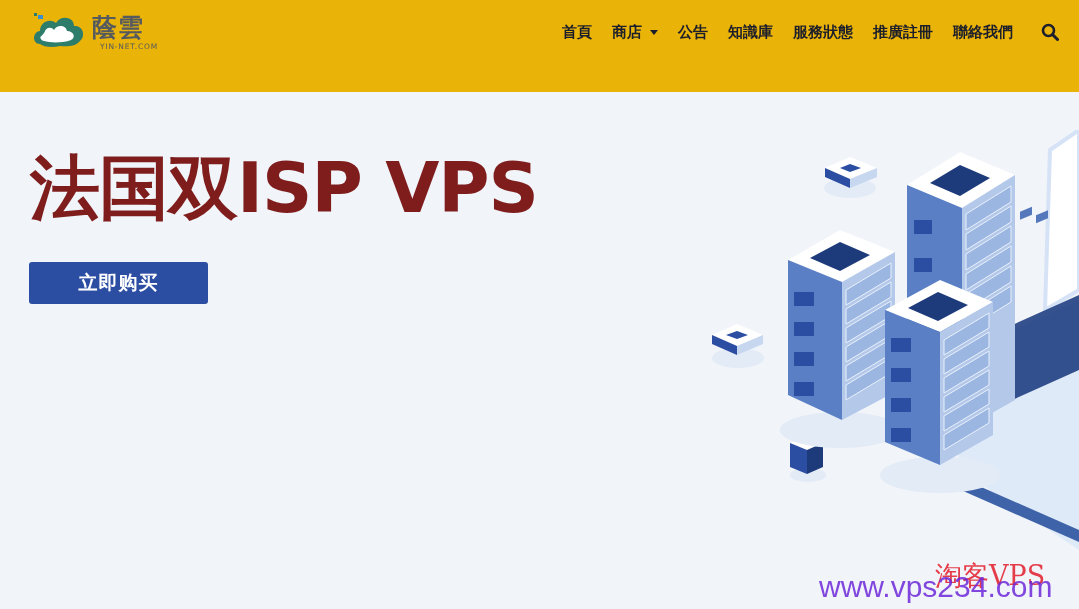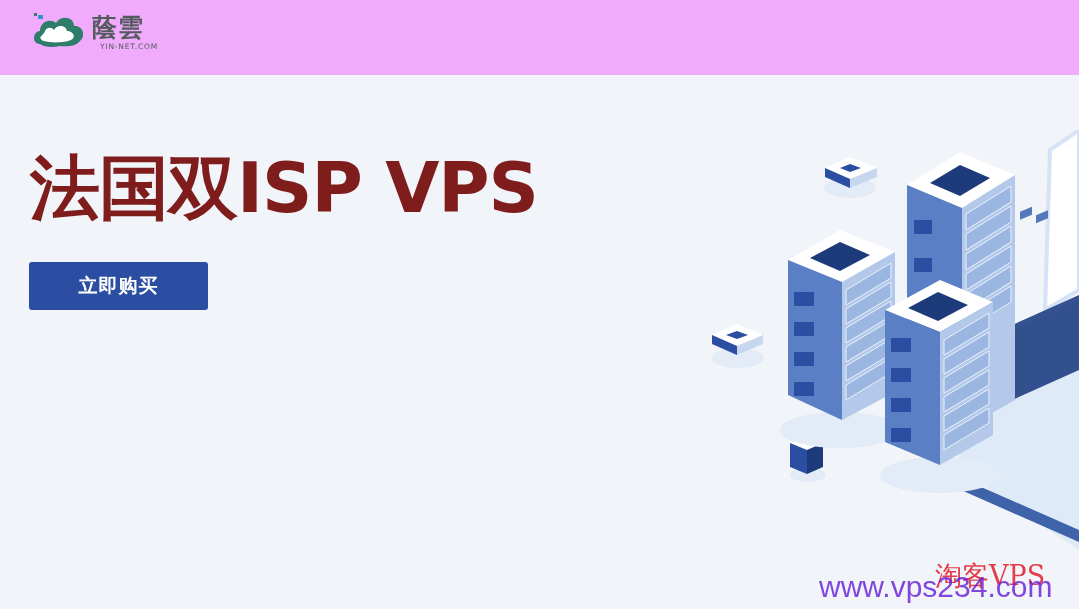--- a/index.html
+++ b/index.html
@@ -3,22 +3,22 @@
   <meta charset="utf-8">
   <style>
     * { box-sizing: border-box; margin: 0; padding: 0; }
     html, body { width: 1079px; height: 609px; overflow: hidden; }
     body {
       font-family: "DejaVu Sans", "Liberation Sans", sans-serif;
       background: #f1f4f9;
       position: relative;
     }
     .header {
-      position: absolute; left: 0; top: 0; width: 1079px; height: 75px;
-      background: #f0abfc;
+      position: absolute; left: 0; top: 0; width: 1079px; height: 92px;
+      background: #eab308;
       display: flex; align-items: center;
     }
     .logo { position: absolute; left: 30px; top: 10px; width: 130px; height: 44px; display: flex; align-items: center; }
     .logo-mark { width: 60px; height: 44px; position: relative; }
     .logo-text { margin-left: 2px; display: flex; flex-direction: column; }
     .logo-name { font-size: 25px; font-weight: bold; color: #555a5f; letter-spacing: 1px; line-height: 28px; }
     .logo-sub { font-size: 7.5px; color: #555a5f; letter-spacing: 0.8px; line-height: 9px; margin-left: 8px; }
     .nav { position: absolute; right: 20px; top: 18px; height: 28px; display: flex; align-items: center; }
     .nav-item {
       font-size: 15px; font-weight: bold; color: #1c1f2b;
@@ -26,21 +26,21 @@
     }
     .nav-item:first-child { margin-left: 0; }
     .caret { width: 0; height: 0; border-left: 4px solid transparent; border-right: 4px solid transparent; border-top: 5px solid #1c1f2b; margin-left: 8px; }
     .search-btn { margin-left: 28px; width: 18px; height: 18px; cursor: pointer; }
     .hero-title {
       position: absolute; left: 30px; top: 148px;
       font-size: 70px; font-weight: bold; color: #7f1d1d; letter-spacing: -1px;
       line-height: 80px; white-space: nowrap;
     }
     .buy-btn {
-      position: absolute; left: 29px; top: 262px; width: 179px; height: 48px;
+      position: absolute; left: 29px; top: 262px; width: 179px; height: 42px;
       background: #2b4da2; border-radius: 3px; color: #ffffff;
       font-size: 19px; font-weight: bold; letter-spacing: 1px;
       display: flex; align-items: center; justify-content: center; cursor: pointer;
       border: none;
     }
     .illustration { position: absolute; left: 690px; top: 130px; width: 389px; height: 420px; }
     .watermark { position: absolute; left: 817px; top: 552px; width: 262px; height: 57px; pointer-events: none; }
     .wm-top { position: absolute; left: 118px; top: 6px; font-family: "DejaVu Serif", "Liberation Serif", serif; font-size: 27px; color: #e21c2a; opacity: 0.85; white-space: nowrap; }
     .wm-bottom { position: absolute; left: 2px; top: 18px; font-family: "Liberation Sans", sans-serif; font-size: 30px; color: #6d28d9; opacity: 0.85; white-space: nowrap; }
   </style>
@@ -55,20 +55,48 @@
       <path d="M6 28 C10 26 14 22 15 16" stroke="#2e7d6a" stroke-width="3" fill="none"></path>
       <rect x="4" y="3" width="3" height="3" fill="#2e7d6a"></rect>
       <rect x="8" y="5" width="5" height="4" fill="#3b8ecf"></rect>
     </svg>
     <div class="logo-text">
       <span class="logo-name">蔭雲</span>
       <span class="logo-sub">YIN-NET.COM</span>
     </div>
   </div>
 
+  <nav class="nav">
+    <a class="nav-item">
+        <span>首頁</span>
+      </a>
+    <a class="nav-item">
+        <span>商店</span>
+        <span class="caret"></span>
+      </a>
+    <a class="nav-item">
+        <span>公告</span>
+      </a>
+    <a class="nav-item">
+        <span>知識庫</span>
+      </a>
+    <a class="nav-item">
+        <span>服務狀態</span>
+      </a>
+    <a class="nav-item">
+        <span>推廣註冊</span>
+      </a>
+    <a class="nav-item">
+        <span>聯絡我們</span>
+      </a>
+    <svg class="search-btn" viewBox="0 0 18 18">
+      <circle cx="7.5" cy="7.5" r="5.5" stroke="#1c1f2b" stroke-width="2.6" fill="none"></circle>
+      <line x1="11.5" y1="11.5" x2="16.5" y2="16.5" stroke="#1c1f2b" stroke-width="3" stroke-linecap="round"></line>
+    </svg>
+  </nav>
 </header>
 
 <h1 class="hero-title">法国双ISP VPS</h1>
 
 <button class="buy-btn">立即购买</button>
 
 <svg class="illustration" viewBox="0 0 389 420">
 
   <path d="M360 20 L389 0 L389 160 L355 180 Z" fill="#ffffff" stroke="#d6e3f7" stroke-width="4"></path>
 

